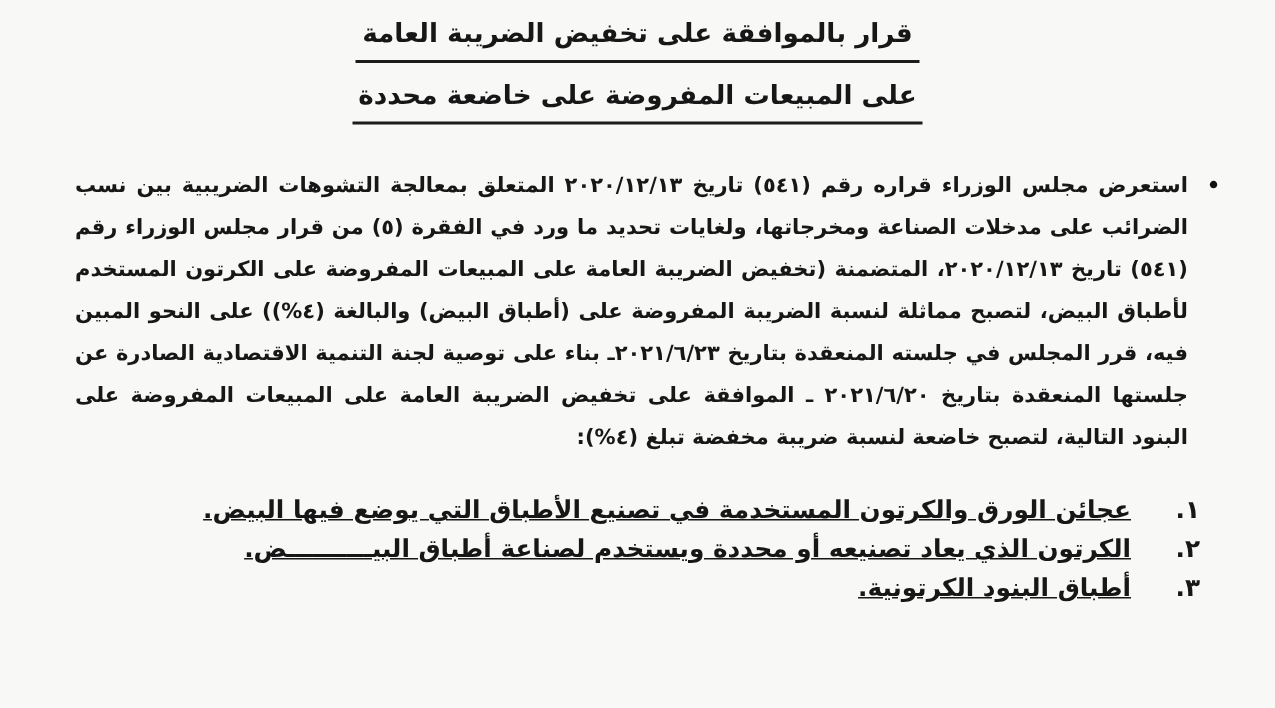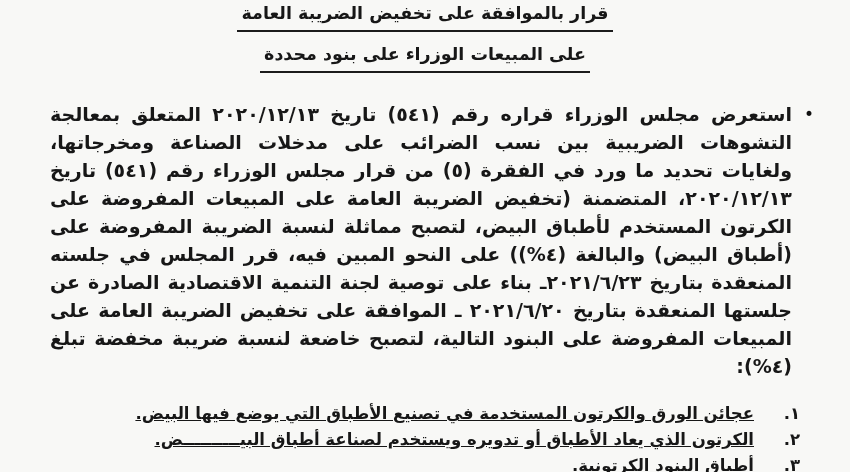--- a/index.html
+++ b/index.html
@@ -16,21 +16,21 @@
     direction: rtl;
   }
   .page {
     width: 850px;
     height: 472px;
     position: relative;
     background: #f8f8f6;
   }
   
   .title-block {
-    padding-top: 1px;
+    padding-top: 11px;
     text-align: center;
   }
   .title-line {
     margin-bottom: 10px;
   }
   .title-line .title-text {
     display: inline-block;
     font-size: 17.5px;
     font-weight: bold;
     line-height: 24px;
@@ -47,21 +47,21 @@
   .bullet {
     flex: 0 0 auto;
     font-size: 17px;
     line-height: 28px;
     margin-left: 12px;
     color: #111;
   }
   .para-text {
     margin: 0;
     flex: 1 1 auto;
-    font-size: 19px;
+    font-size: 14px;
     font-weight: bold;
     line-height: 28px;
     text-align: justify;
     letter-spacing: 0.1px;
   }
   
   .items-list {
     list-style: none;
     margin: 21px 50px 0 40px;
     padding: 0;
@@ -86,37 +86,37 @@
 </head>
 <body>
 
 <div class="page">
 
   <div class="title-block">
     <div class="title-line">
       <span class="title-text">قرار بالموافقة على تخفيض الضريبة العامة</span>
     </div>
     <div class="title-line">
-      <span class="title-text">على المبيعات الوزراء على بنود محددة</span>
+      <span class="title-text">على المبيعات المفروضة على خاضعة محددة</span>
     </div>
   </div>
 
   <div class="para-row">
     <span class="bullet">•</span>
     <p class="para-text">استعرض مجلس الوزراء قراره رقم (٥٤١) تاريخ ٢٠٢٠/١٢/١٣ المتعلق بمعالجة التشوهات الضريبية بين نسب الضرائب على مدخلات الصناعة ومخرجاتها، ولغايات تحديد ما ورد في الفقرة (٥) من قرار مجلس الوزراء رقم (٥٤١) تاريخ ٢٠٢٠/١٢/١٣، المتضمنة (تخفيض الضريبة العامة على المبيعات المفروضة على الكرتون المستخدم لأطباق البيض، لتصبح مماثلة لنسبة الضريبة المفروضة على (أطباق البيض) والبالغة (٤%)) على النحو المبين فيه، قرر المجلس في جلسته المنعقدة بتاريخ ٢٠٢١/٦/٢٣ـ بناء على توصية لجنة التنمية الاقتصادية الصادرة عن جلستها المنعقدة بتاريخ ٢٠٢١/٦/٢٠ ـ الموافقة على تخفيض الضريبة العامة على المبيعات المفروضة على البنود التالية، لتصبح خاضعة لنسبة ضريبة مخفضة تبلغ (٤%):</p>
   </div>
 
   <ol class="items-list">
     <li>
       <span class="item-num">١.</span>
       <span class="item-text">عجائن الورق والكرتون المستخدمة في تصنيع الأطباق التي يوضع فيها البيض.</span>
     </li>
     <li>
       <span class="item-num">٢.</span>
-      <span class="item-text">الكرتون الذي يعاد الأطباق أو تدويره ويستخدم لصناعة أطباق البيــــــــــض.</span>
+      <span class="item-text">الكرتون الذي يعاد تصنيعه أو محددة ويستخدم لصناعة أطباق البيــــــــــض.</span>
     </li>
     <li>
       <span class="item-num">٣.</span>
       <span class="item-text">أطباق البنود الكرتونية.</span>
     </li>
   </ol>
 
 </div>
 
 </body></html>

